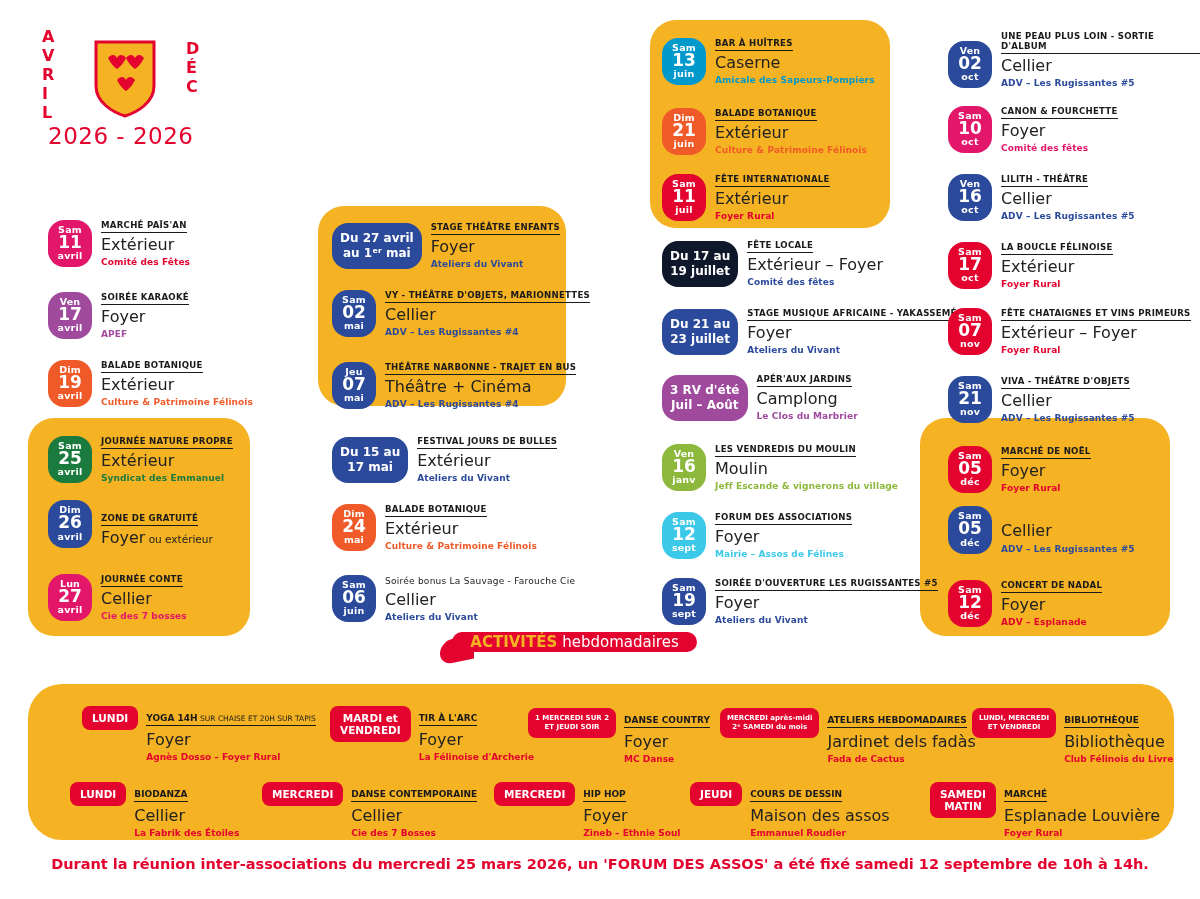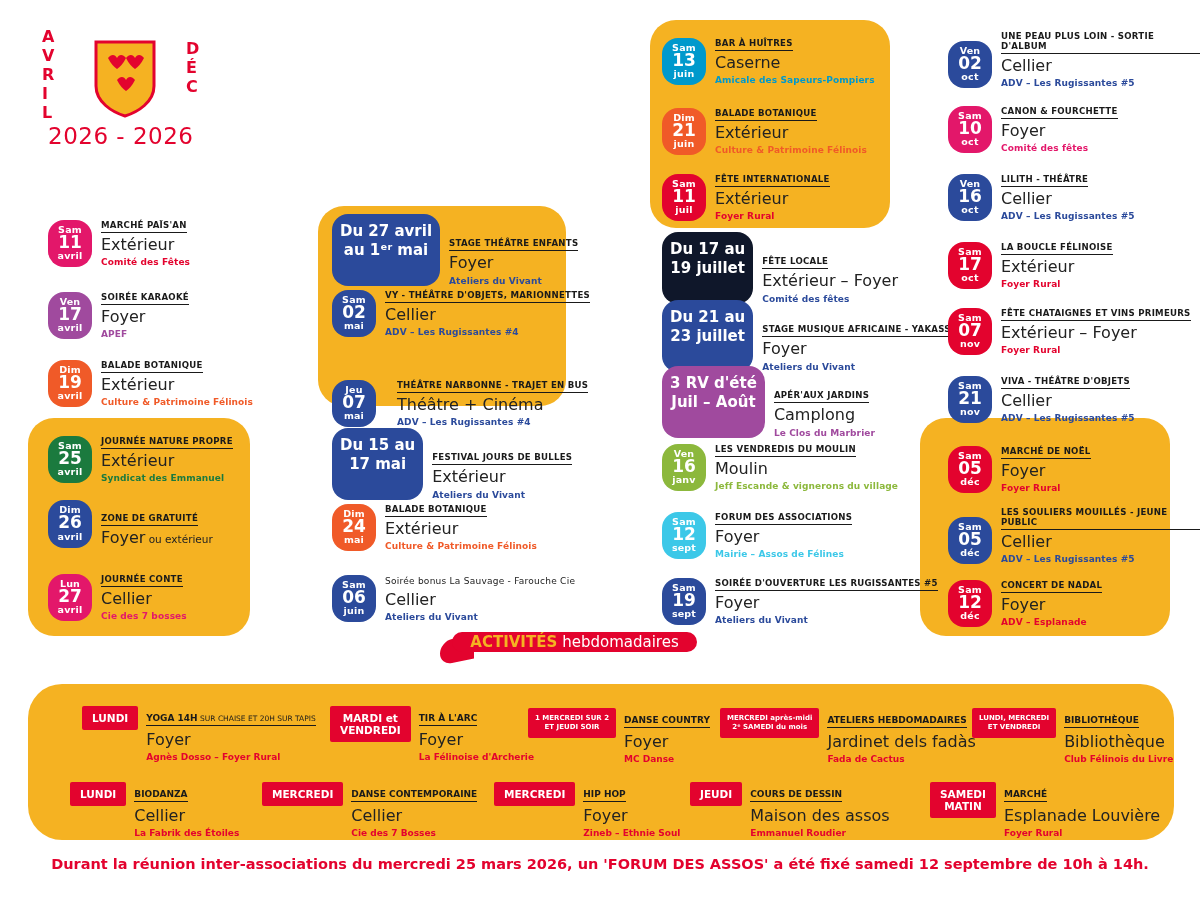--- a/index.html
+++ b/index.html
@@ -20,21 +20,21 @@
     color:#fff;
     text-align:center;
     padding:5px 8px 6px 8px;
     min-width:44px;
     line-height:1.05;
     box-sizing:border-box;
   }
   .pill .d1{font-size:9.5px;font-weight:700;letter-spacing:.2px;display:block;}
   .pill .d2{font-size:9.5px;font-weight:700;letter-spacing:.2px;display:block;}
   .pill .num{font-size:17px;font-weight:700;display:block;margin-top:-1px;}
-  .pill.rangetxt{font-size:15px;font-weight:700;padding-top:8px;padding-bottom:26px;}
+  .pill.rangetxt{font-size:12px;font-weight:700;padding-top:8px;padding-bottom:8px;}
   .pill.rangetxt span{display:block;line-height:1.25;}
 
   .etxt{margin-left:9px;padding-top:1px;}
   .cat{
     font-size:8.6px;font-weight:700;letter-spacing:.25px;
     text-transform:uppercase;color:#1a1a1a;
     padding-bottom:2px;display:inline-block;
   }
   .cat.ul{border-bottom:1.6px solid #1a1a1a;}
   .title{font-size:16px;color:#222;line-height:1.15;margin-top:3px;font-weight:400;}
@@ -72,21 +72,21 @@
   .wbanner{position:absolute;left:452px;top:632px;width:245px;height:20px;}
   .wbanner .shape{position:absolute;inset:0;background:#e3032e;border-radius:18px;}
   .wbanner .tail{position:absolute;left:-12px;top:6px;width:34px;height:24px;background:#e3032e;border-radius:12px 0 0 12px;transform:skewY(-12deg);}
   .wbanner .txt{position:absolute;inset:0;display:flex;align-items:center;justify-content:center;color:#f5b222;font-size:15px;font-weight:700;}
   .wbanner .txt em{font-style:normal;color:#fff;font-weight:400;margin-left:5px;}
 
   
   .weekly-blob{position:absolute;left:28px;top:684px;width:1146px;height:156px;background:#f5b222;border-radius:34px;}
   .witem{position:absolute;display:flex;align-items:flex-start;}
   .wpill{
-    flex:0 0 auto;background:#e3032e;color:#fff;border-radius:2px;
+    flex:0 0 auto;background:#e3032e;color:#fff;border-radius:8px;
     font-size:10.5px;font-weight:700;text-align:center;padding:6px 10px;line-height:1.15;
   }
   .wpill.small{font-size:7px;line-height:1.25;padding:6px 7px;}
   .wtxt{margin-left:8px;}
   .wcat{font-size:9px;font-weight:700;text-transform:uppercase;color:#1a1a1a;border-bottom:1.6px solid #1a1a1a;padding-bottom:2px;display:inline-block;}
   .wcat .thin{font-weight:400;font-size:7.5px;}
   .wtitle{font-size:16px;color:#222;margin-top:4px;}
   .worg{font-size:9px;font-weight:700;color:#e3032e;margin-top:3px;}
 
   
@@ -214,21 +214,21 @@
       <span class="num">02</span>
       <span class="d2">mai</span>
     </div>
     <div class="etxt">
       <div class="cat ul">VY - THÉÂTRE D'OBJETS, MARIONNETTES</div>
       <div class="title">Cellier</div>
       <div class="org" style="color:#2b4a9b">ADV – Les Rugissantes #4</div>
     </div>
   </div>
 
-  <div class="event ev" style="left:332px;top:372px;gap:12px;">
+  <div class="event ev" style="left:332px;top:354px;">
     <div class="pill" style="background:#2b4a9b;">
       <span class="d1">Jeu</span>
       <span class="num">07</span>
       <span class="d2">mai</span>
     </div>
     <div class="etxt">
       <div class="cat ul">THÉÂTRE NARBONNE - TRAJET EN BUS</div>
       <div class="title">Théâtre + Cinéma</div>
       <div class="org" style="color:#2b4a9b">ADV – Les Rugissantes #4</div>
     </div>
@@ -477,21 +477,20 @@
     </div>
   </div>
 
   <div class="event ev" style="left:948px;top:506px;">
     <div class="pill" style="background:#2b4a9b;">
       <span class="d1">Sam</span>
       <span class="num">05</span>
       <span class="d2">déc</span>
     </div>
     <div class="etxt">
-      <div class="cat ul">LES SOULIERS MOUILLÉS - JEUNE PUBLIC</div>
       <div class="title">Cellier</div>
       <div class="org" style="color:#2b4a9b">ADV – Les Rugissantes #5</div>
     </div>
   </div>
 
   <div class="event ev" style="left:948px;top:572px;">
     <div class="pill" style="background:#e3032e;">
       <span class="d1">Sam</span>
       <span class="num">12</span>
       <span class="d2">déc</span>

